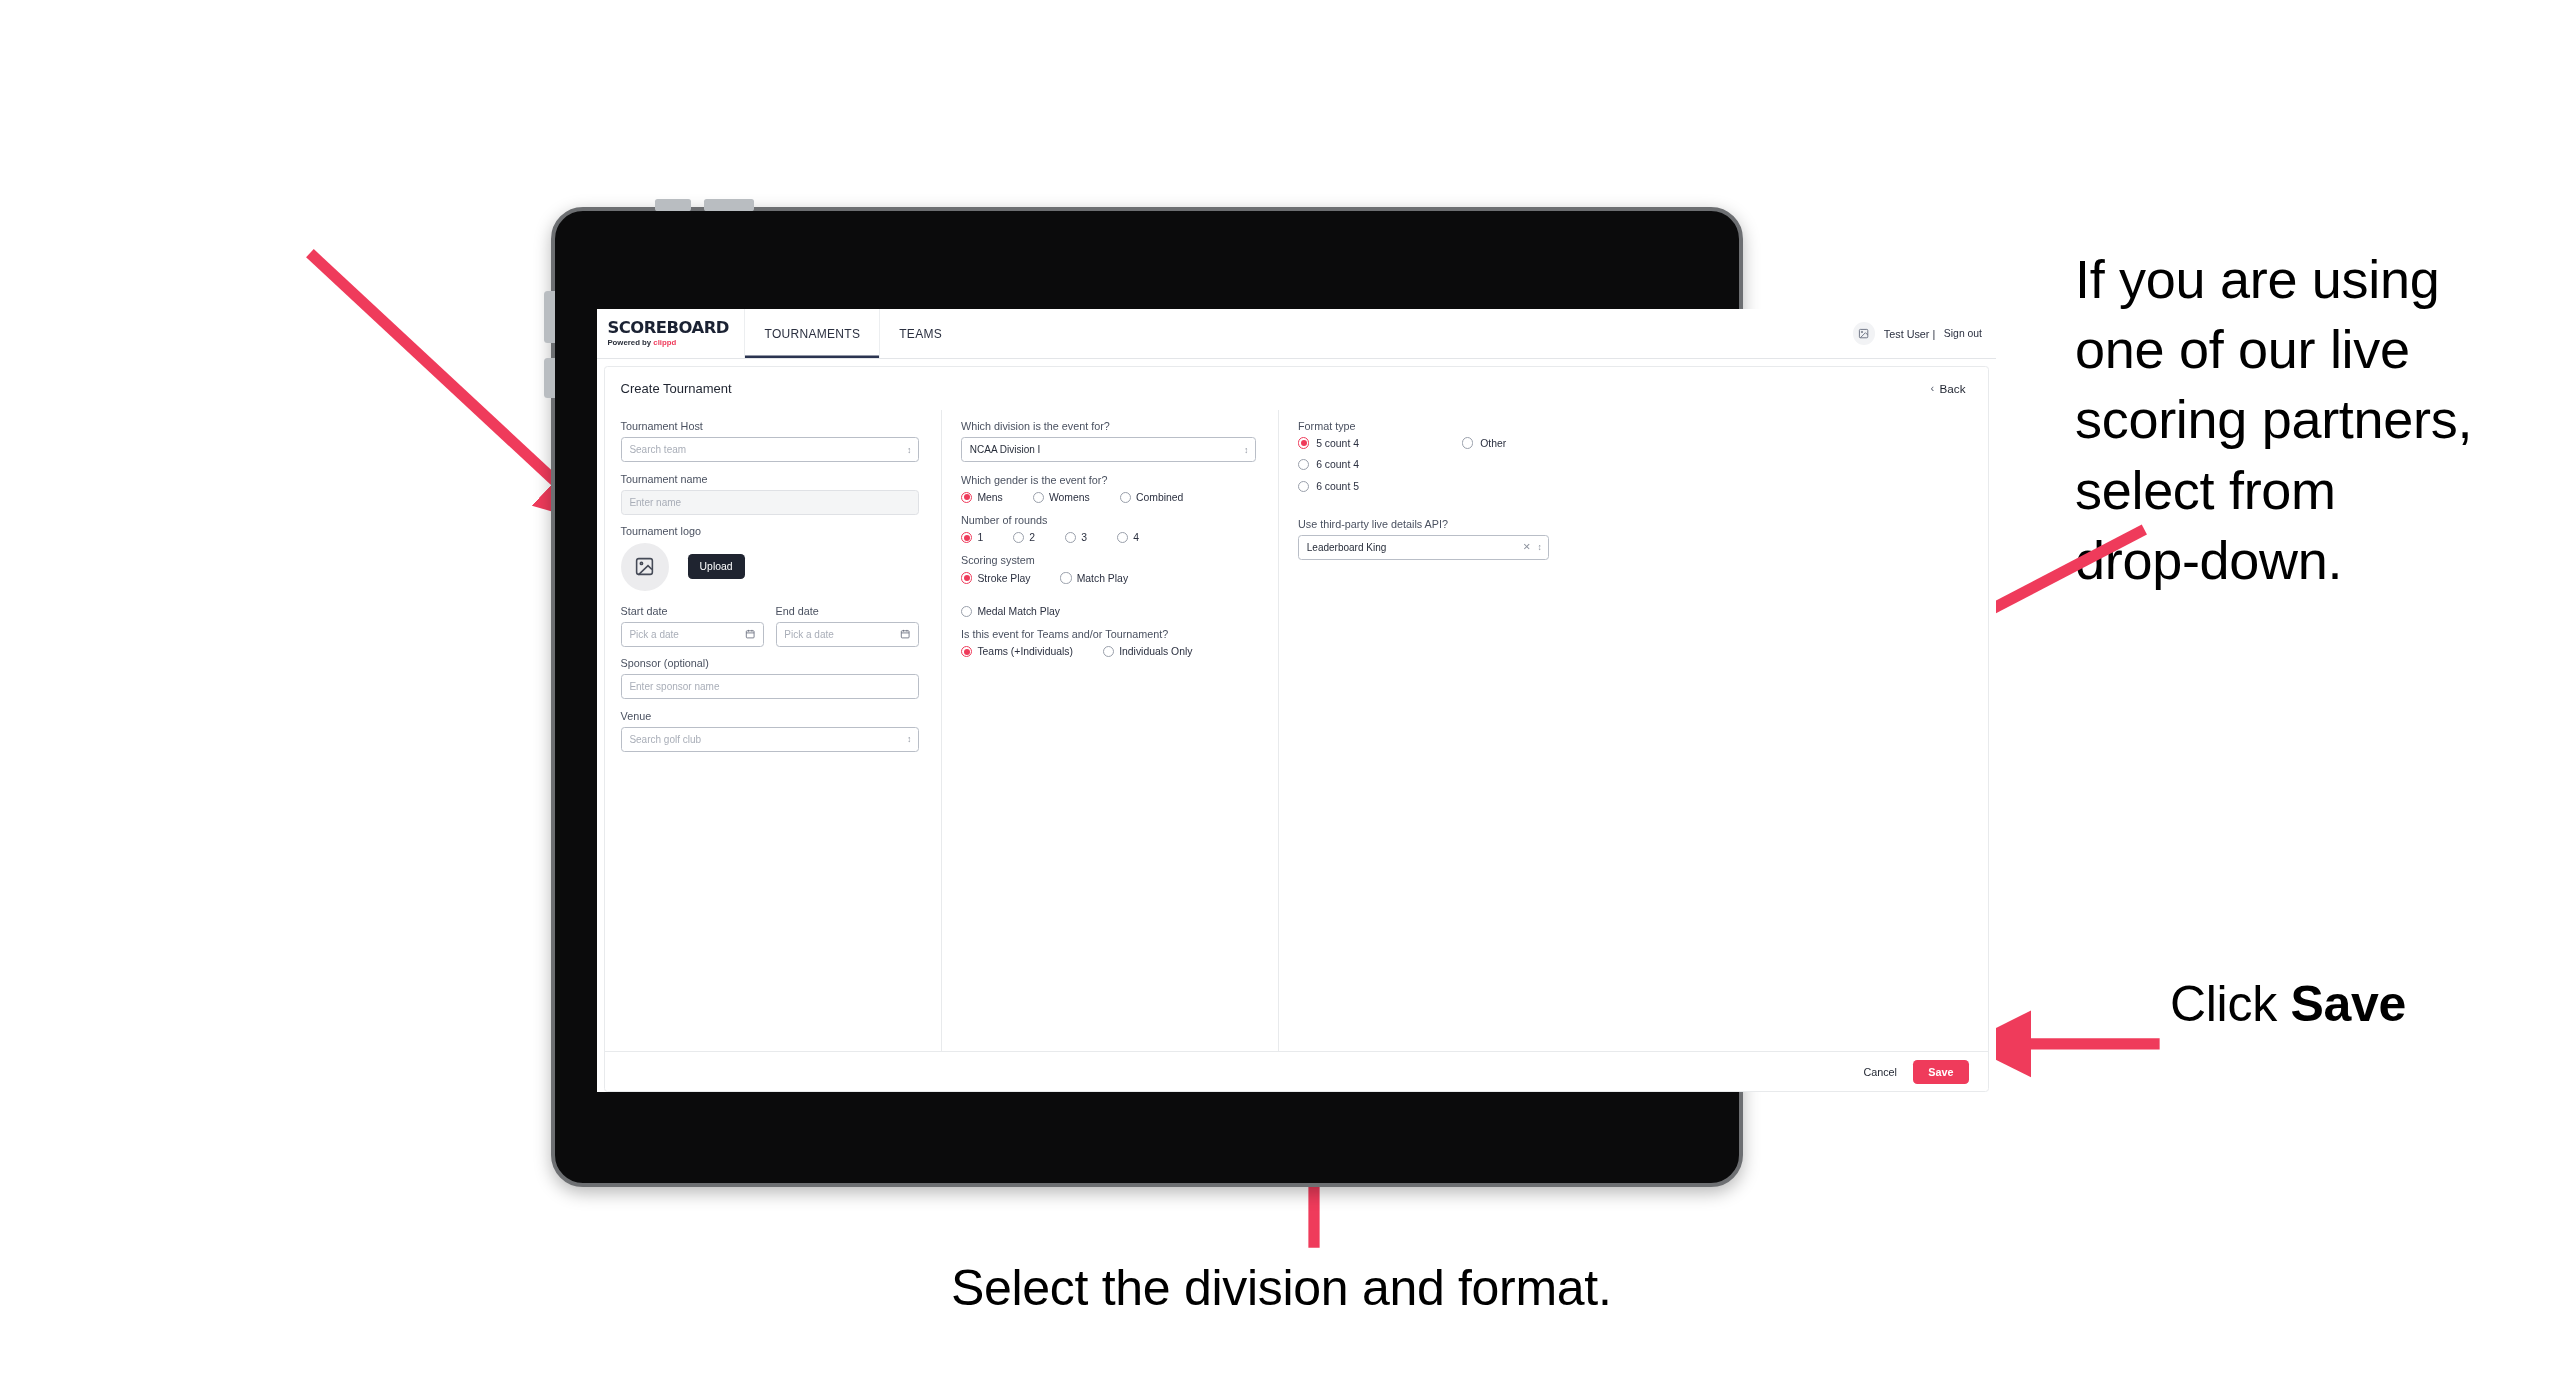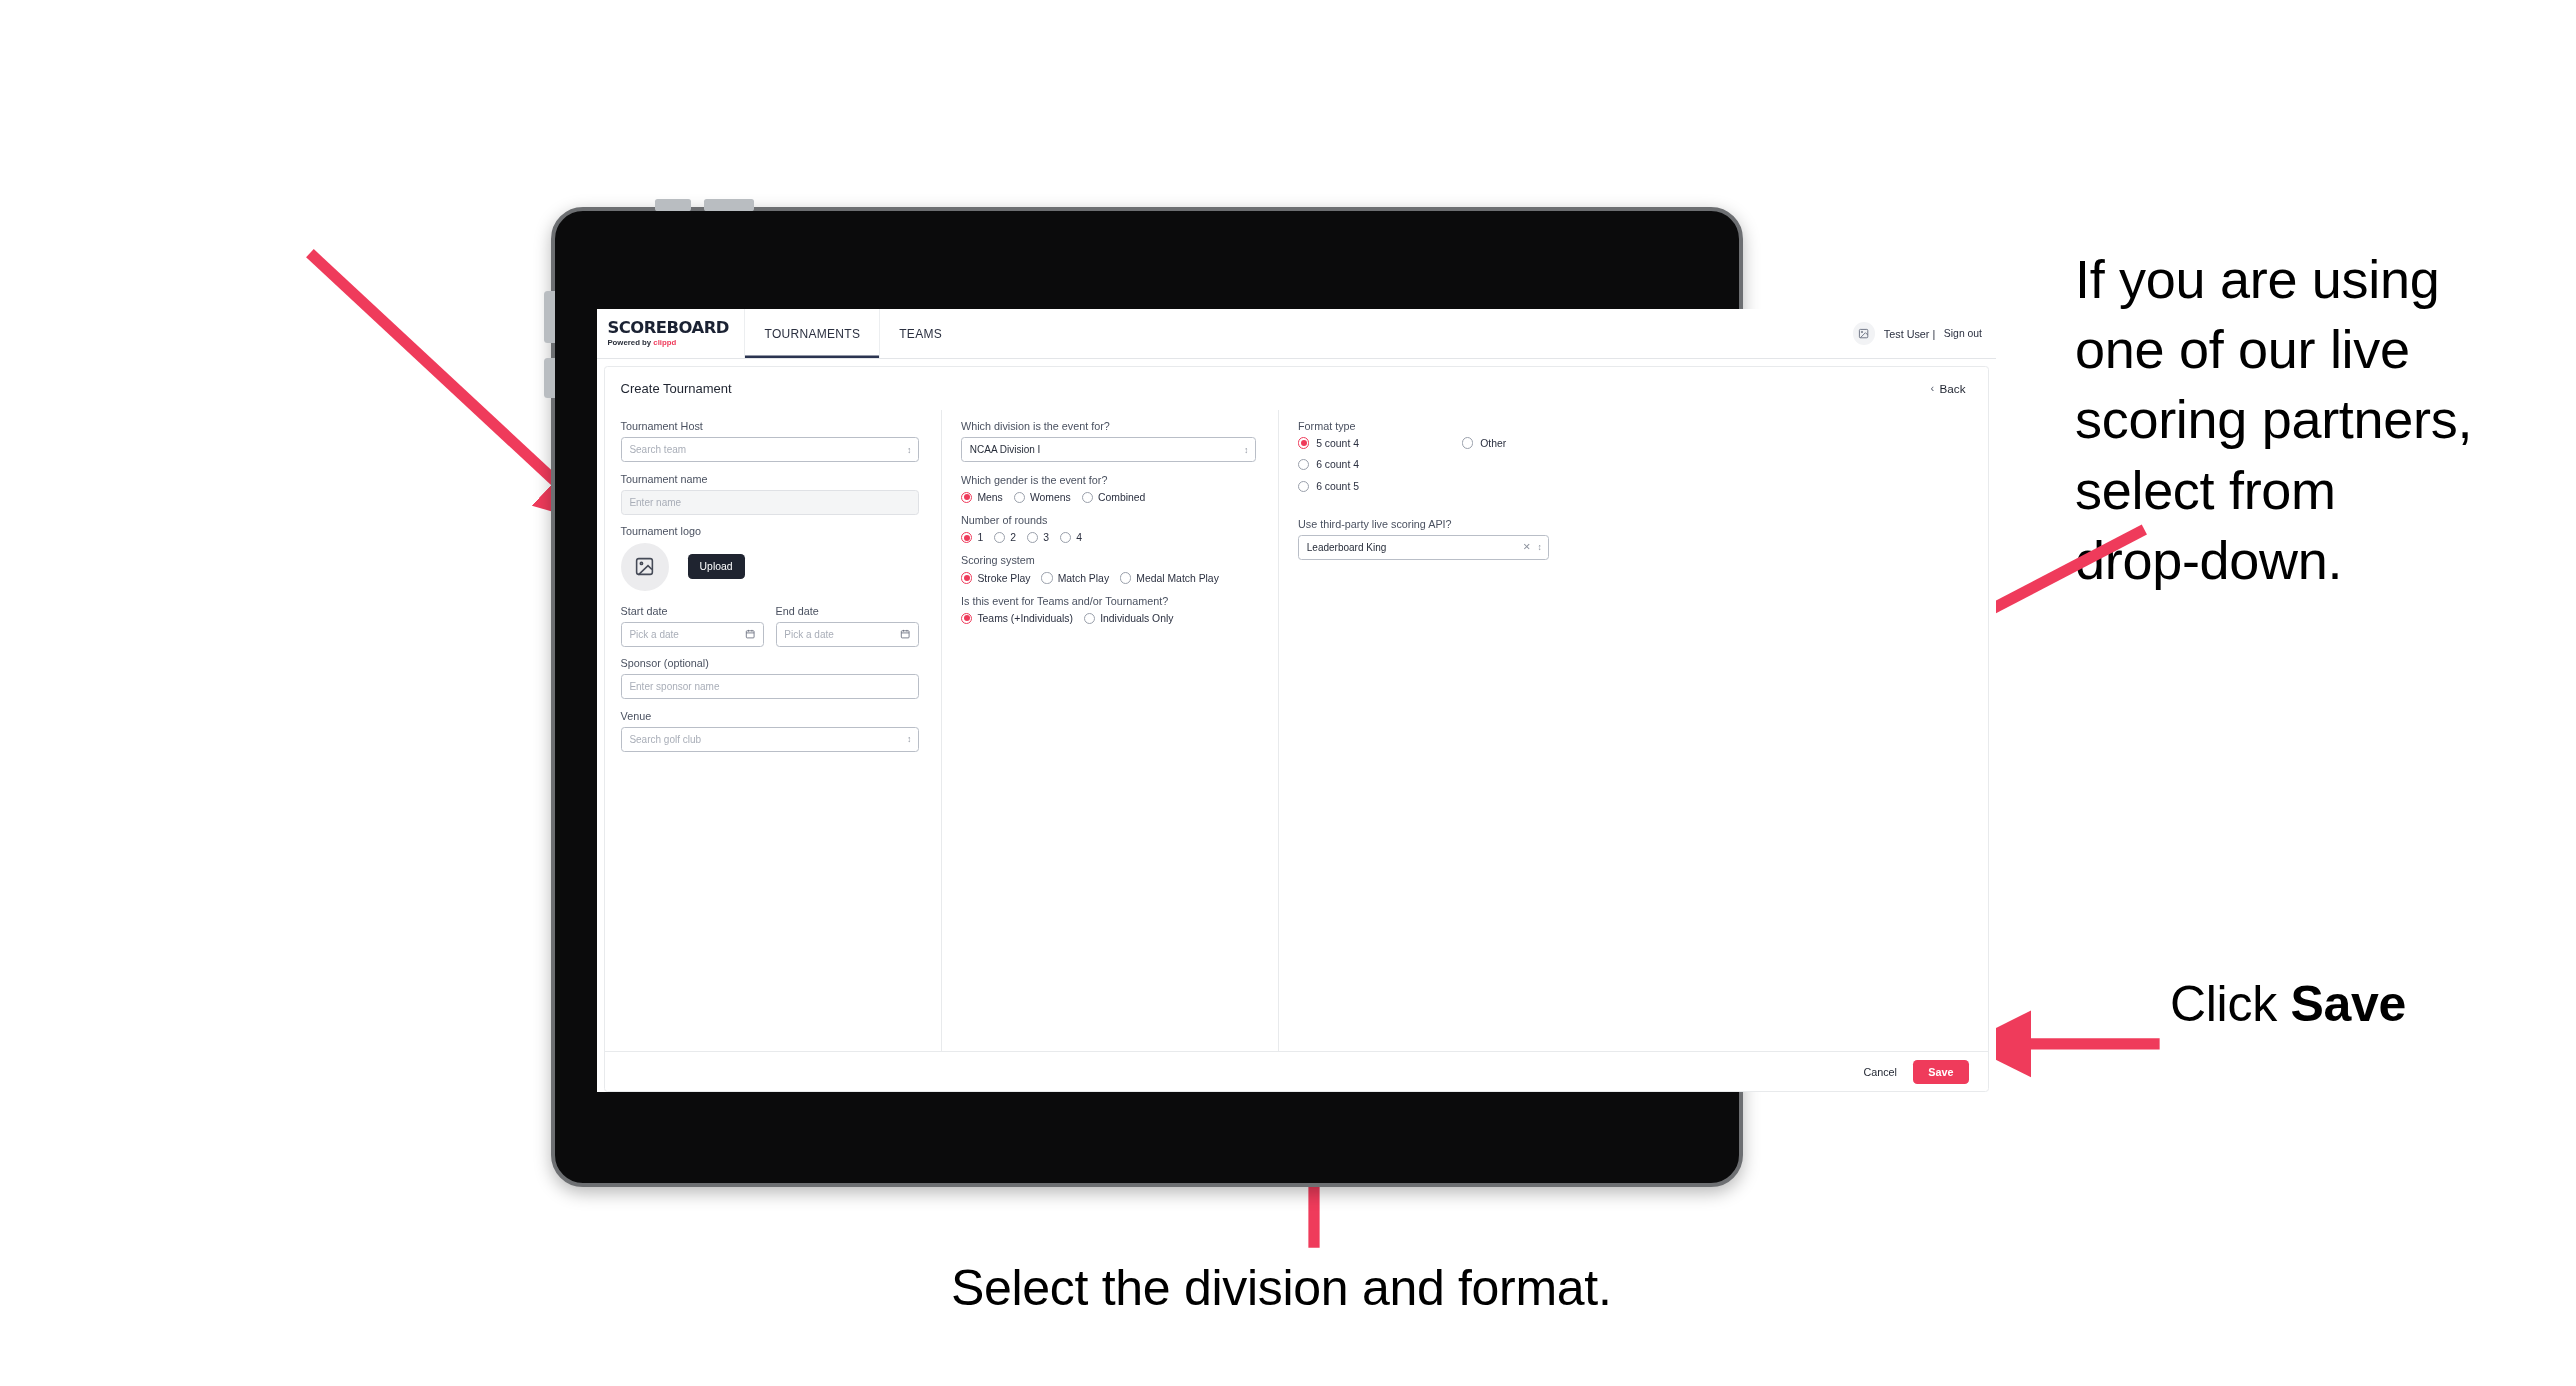--- a/index.html
+++ b/index.html
@@ -157,21 +157,21 @@
     width: 48px; height: 48px; border-radius: 50%; background: #ececee;
     display: flex; align-items: center; justify-content: center;
   }
   #upload-btn {
     background: #1f2430; color: #fff; font-size: 10.4px;
     padding: 7px 12px; border-radius: 4.3px; cursor: pointer;
   }
 
   
   .qlabel { font-size: 10.8px; color: #4a5160; margin: 11.2px 0 6px 0; }
-  .radio-row { display: flex; align-items: flex-end; gap: 3px; flex-wrap: wrap; }
+  .radio-row { display: flex; align-items: flex-end; gap: 22px; flex-wrap: wrap; }
   .radio-opt { display: flex; align-items: center; gap: 5.2px; cursor: pointer; margin-right: 7.8px; }
   .rdot {
     width: 11.2px; height: 11.2px; border-radius: 50%;
     border: 1.4px solid #9aa0ab; background: #fff;
     display: flex; align-items: center; justify-content: center; flex: none;
   }
   .rdot.on { border-color: #ef3b5b; }
   .rdot.on::after {
     content: ''; width: 6px; height: 6px; border-radius: 50%; background: #ef3b5b;
   }
@@ -452,21 +452,21 @@
                 </div>
               </div>
               <div>
                 <div class="fmt-item">
                   <span class="rdot"></span>
                   <span class="rtext">Other</span>
                 </div>
               </div>
             </div>
 
-            <div class="flabel" style="margin-top:15.6px;">Use third-party live scoring API?</div>
+            <div class="flabel" style="margin-top:15.6px;">Use third-party live details API?</div>
             <div class="finput value" style="width:251px;">
               <span>Leaderboard King</span>
               <span class="trail">
                 <span class="xmark">✕</span>
                 <span class="chev-ud">↕</span>
               </span>
             </div>
           </div>
         </div>
 

